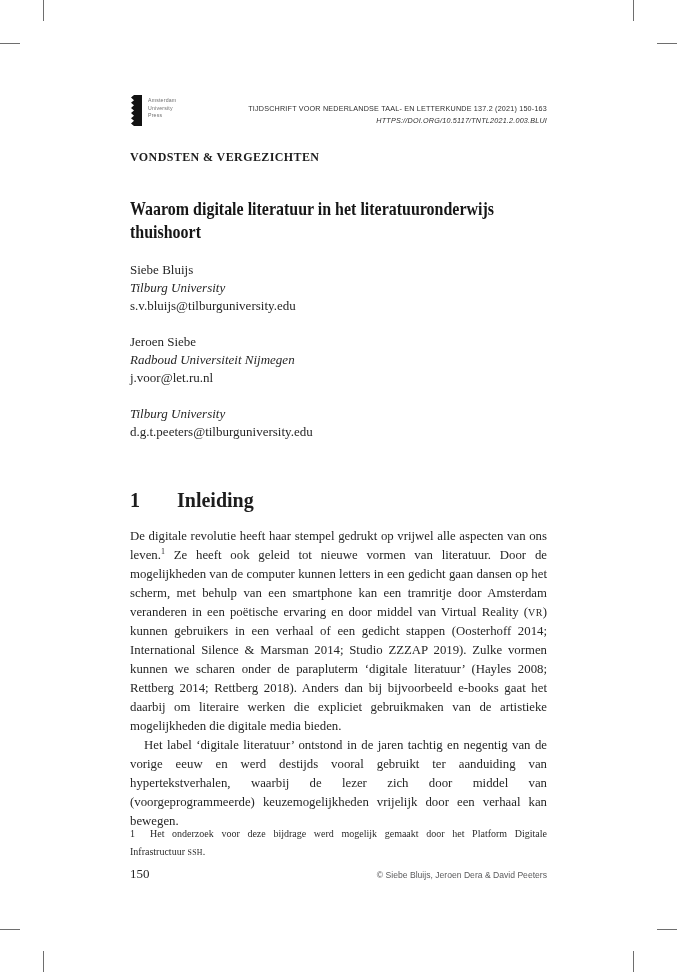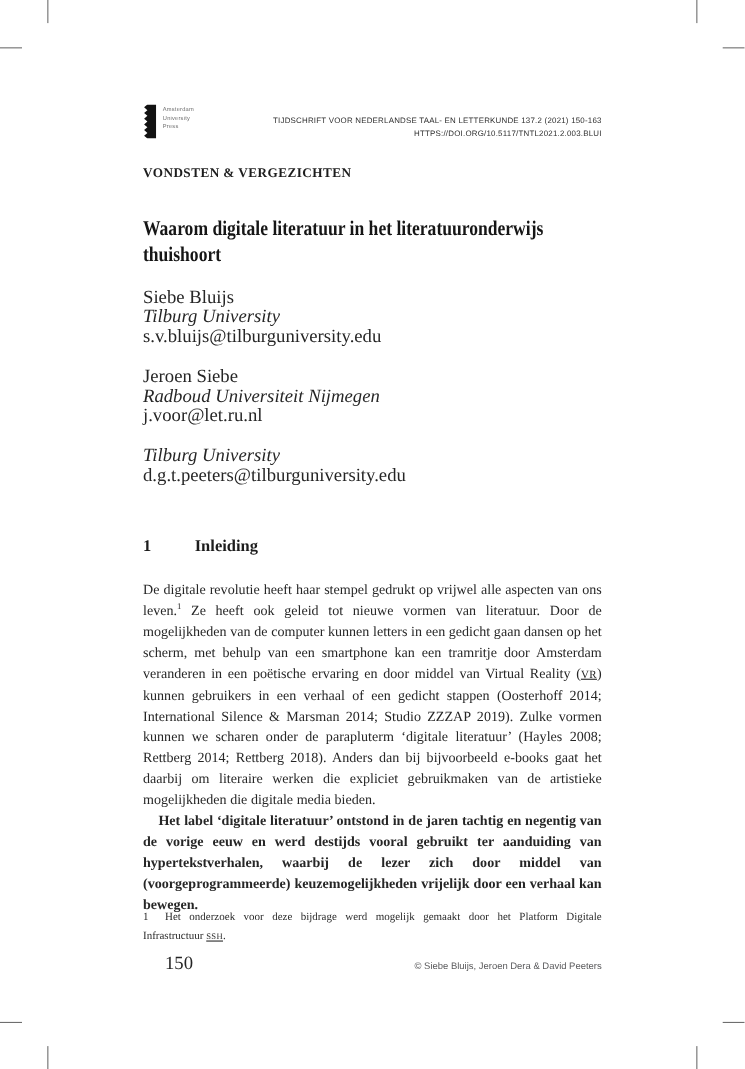--- a/index.html
+++ b/index.html
@@ -29,56 +29,56 @@
   
   .header-row { position: absolute; top: 95px; left: 0; width: 417px;
     display: flex; justify-content: space-between; align-items: center; }
   .logo-block { display: flex; align-items: flex-start; }
   .logo-text { margin-left: 6px; margin-top: 2px;
     font-family: "Liberation Sans", sans-serif;
     font-size: 5.2px; line-height: 7.5px; color: #6f6f6f; letter-spacing: 0.2px; }
   .header-text { text-align: right; margin-top: 5px;
     font-family: "Liberation Sans", sans-serif;
     font-size: 7.2px; line-height: 12px; color: #2e2e2e; letter-spacing: 0.2px; }
-  .doi-line { }
+  .doi-line { font-style: italic; }
 
   
   .section-label { position: absolute; top: 150px; left: 0;
     font-size: 12px; font-weight: bold; letter-spacing: 0.4px; color: #1d1d1d; }
   .article-title { position: absolute; top: 197px; left: 0;
     font-size: 19px; font-weight: bold; line-height: 23px; color: #161616;
     transform: scaleX(0.84); transform-origin: 0 0; white-space: nowrap; }
   .article-title span { display: block; }
 
   .authors { position: absolute; top: 261px; left: 0;
-    font-size: 17px; line-height: 18px; }
+    font-size: 13px; line-height: 18px; }
   .author-block { margin-bottom: 18px; }
   .author-affiliation { font-style: italic; }
 
   .heading { position: absolute; top: 489px; left: 0;
-    font-size: 15px; font-weight: bold; color: #1d1d1d; }
+    font-size: 20px; font-weight: bold; color: #1d1d1d; }
   .heading .num { display: inline-block; width: 47px; }
 
   
   .body-text { position: absolute; top: 527px; left: 0; width: 417px;
     font-size: 12.8px; line-height: 19px; text-align: justify; color: #262626; }
   .body-text p { margin: 0; }
-  .body-text p.indent { text-indent: 14px; font-weight: bold; }
+  .body-text p.indent { text-indent: 14px; }
   .sup { vertical-align: super; font-size: 0.62em; line-height: 0; }
-  .sc  { font-size: 0.78em; letter-spacing: 0.04em; text-decoration: underline; }
+  .sc  { font-size: 0.78em; letter-spacing: 0.04em; }
 
   
   .footnote { position: absolute; top: 825px; left: 0; width: 417px;
     font-size: 10px; line-height: 18px; text-align: justify; color: #2b2b2b; }
   .footnote .fn-num { margin-right: 15px; }
 
   
   .page-footer { position: absolute; top: 866px; left: 0; width: 417px;
     display: flex; justify-content: space-between; align-items: baseline; }
-  .page-number { font-size: 17px; color: #242424; margin-left: 20px; }
+  .page-number { font-size: 13px; color: #242424; }
   .copyright { font-family: "Liberation Sans", sans-serif;
     font-size: 8.6px; color: #5a5a5c; }
 </style>
 </head>
 <body>
 
 <div class="crop v tl-v"></div>
 <div class="crop h tl-h"></div>
 <div class="crop v tr-v"></div>
 <div class="crop h tr-h"></div>

